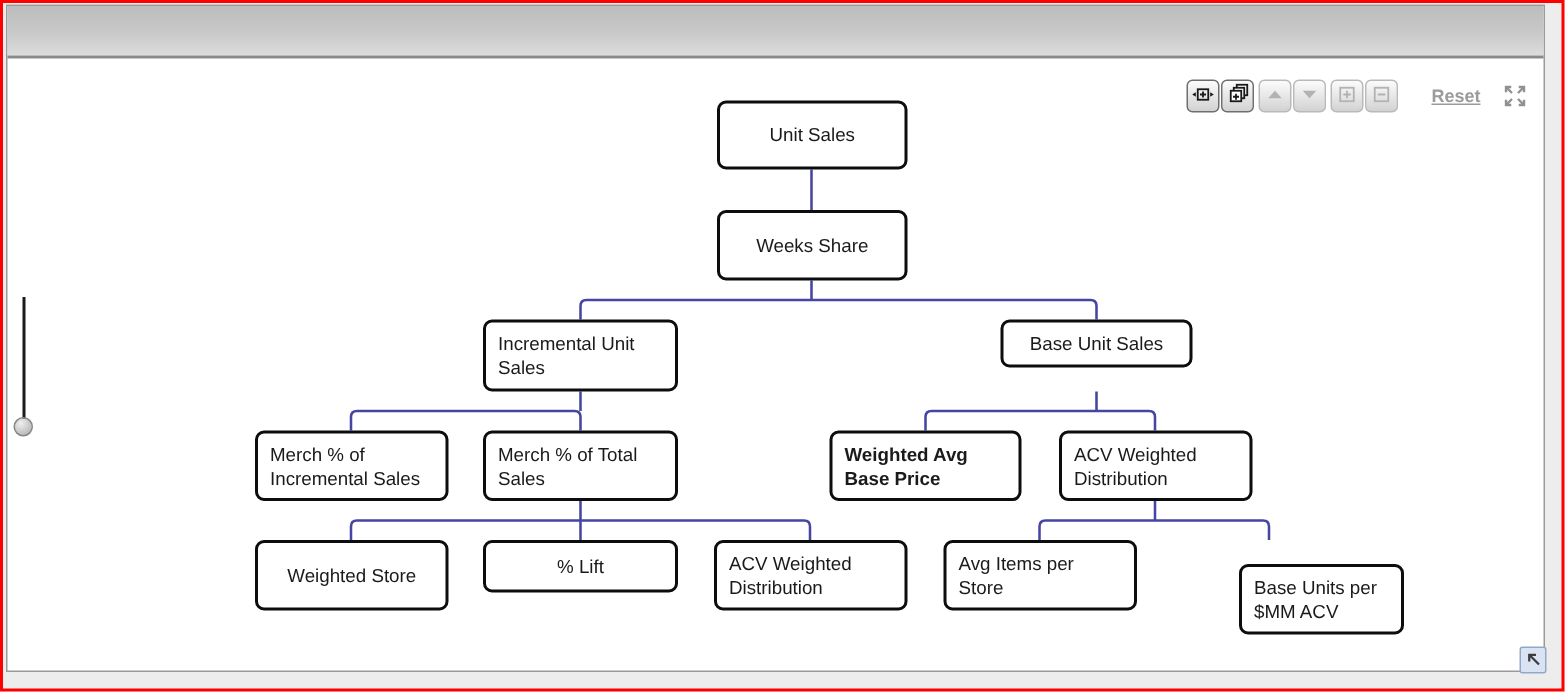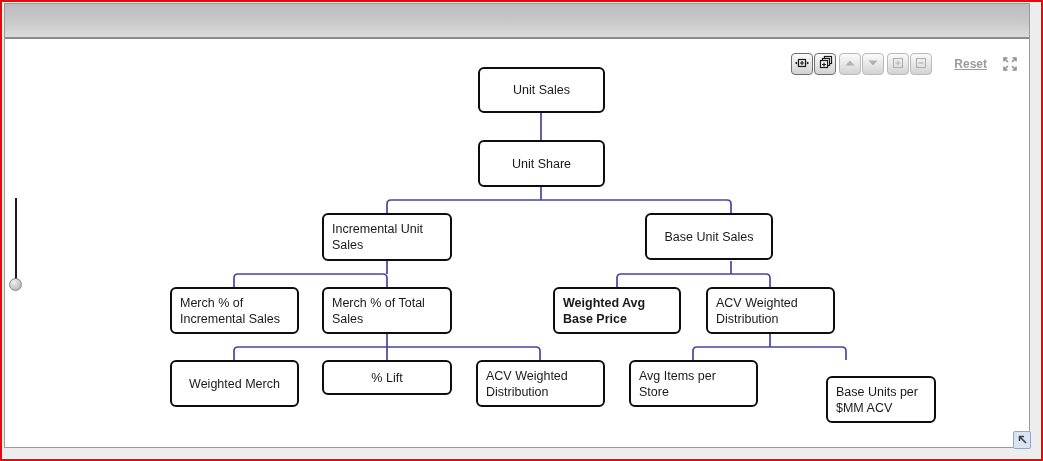--- a/index.html
+++ b/index.html
@@ -125,28 +125,28 @@
     </div>
   </div>
 </div>
 
 <svg id="wires" width="1043" height="461" viewBox="0 0 1043 461">
     <path d="M541 113 L541 140 M541 187 L541 200 M387 213 L387 204 Q387 200 391 200 L727 200 Q731 200 731 204 L731 213 M387 261 L387 274 M234 287 L234 278 Q234 274 238 274 L383 274 Q387 274 387 278 L387 287 M731 261 L731 274 M617 287 L617 278 Q617 274 621 274 L766 274 Q770 274 770 278 L770 287 M387 334 L387 347 M234 360 L234 351 Q234 347 238 347 L536 347 Q540 347 540 351 L540 360 M387 347 L387 360 M770 334 L770 347 M693 360 L693 351 Q693 347 697 347 L842 347 Q846 347 846 351 L846 360 " fill="none" stroke="#4646a2" stroke-width="1.7"></path>
   </svg>
 
 <div id="nodes">
     <div class="node center" style="left: 478px; top: 67px; width: 127px; height: 46px;">Unit Sales</div>
-    <div class="node center" style="left: 478px; top: 140px; width: 127px; height: 47px;">Unit Share</div>
+    <div class="node center" style="left: 478px; top: 140px; width: 127px; height: 47px;">Weeks Share</div>
     <div class="node left" style="left: 322px; top: 213px; width: 130px; height: 48px;">Incremental Unit Sales</div>
-    <div class="node center" style="left: 645px; top: 213px; width: 128px; height: 47px;">Base Unit Sales</div>
+    <div class="node center" style="left: 667px; top: 213px; width: 128px; height: 32px;">Base Unit Sales</div>
     <div class="node left" style="left: 170px; top: 287px; width: 129px; height: 47px;">Merch % of Incremental Sales</div>
     <div class="node left" style="left: 322px; top: 287px; width: 130px; height: 47px;">Merch % of Total Sales</div>
     <div class="node left" style="left: 553px; top: 287px; width: 128px; height: 47px; font-weight: bold;">Weighted Avg Base Price</div>
     <div class="node left" style="left: 706px; top: 287px; width: 129px; height: 47px;">ACV Weighted Distribution</div>
-    <div class="node center" style="left: 170px; top: 360px; width: 129px; height: 47px;">Weighted Merch</div>
+    <div class="node center" style="left: 170px; top: 360px; width: 129px; height: 47px;">Weighted Store</div>
     <div class="node center" style="left: 322px; top: 360px; width: 130px; height: 35px;">% Lift</div>
     <div class="node left" style="left: 476px; top: 360px; width: 129px; height: 47px;">ACV Weighted Distribution</div>
     <div class="node left" style="left: 629px; top: 360px; width: 129px; height: 47px;">Avg Items per Store</div>
     <div class="node left" style="left: 782px; top: 376px; width: 110px; height: 47px; margin-left: 44px;">Base Units per $MM ACV</div>
   </div>
 
 <div class="slider-track"></div>
 <div class="slider-knob"></div>
 
 <button class="corner-btn">

